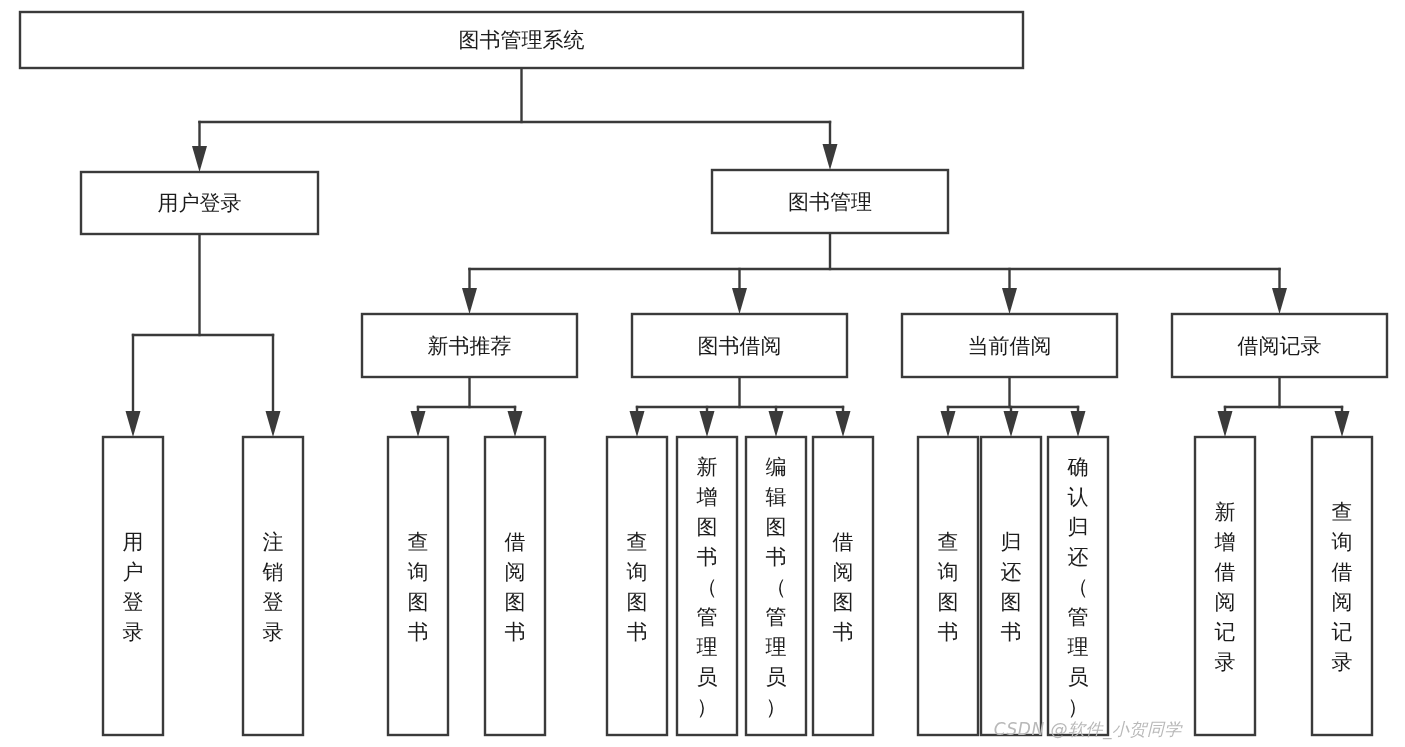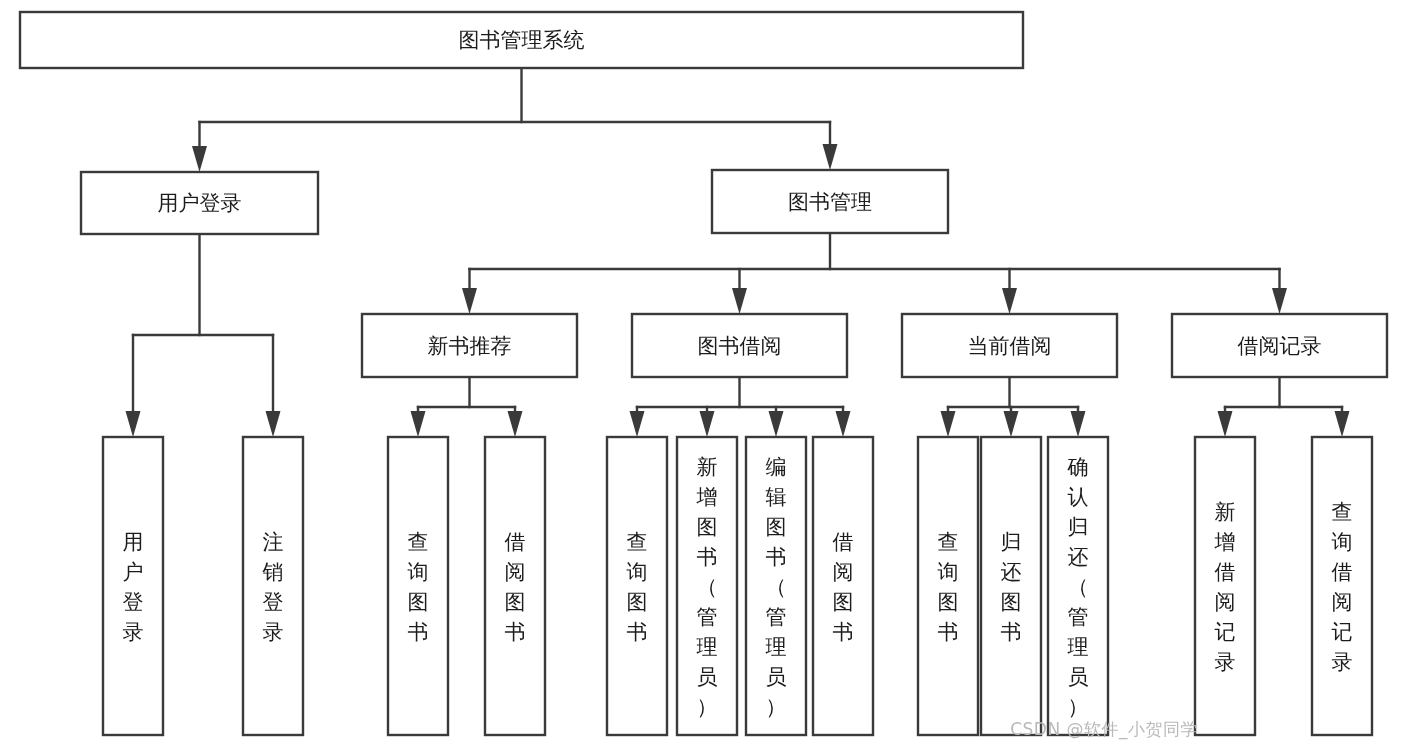--- a/index.html
+++ b/index.html
@@ -52,28 +52,29 @@
     dominant-baseline: middle;
   }
   .node-label-v {
     font-family: "DejaVu Sans", "Liberation Sans", sans-serif;
     font-size: 21px;
     fill: #1c1c1c;
     text-anchor: middle;
   }
   .watermark {
     position: absolute;
-    right: 8px;
+    right: 24px;
     bottom: 6px;
     font-family: "DejaVu Sans", "Liberation Sans", sans-serif;
     font-size: 17px;
     color: #b9b9b9;
     letter-spacing: 0.5px;
     white-space: nowrap;
     pointer-events: none;
+    font-style: italic;
   }
 </style>
 </head>
 <body>
 
 <div id="diagram-root">
   <svg id="diagram-svg" viewBox="0 0 1405 747">
     <g id="layer-edges">
         <path d="M 521.5 68 L 521.5 122" class="connector"></path>
         <path d="M 199.5 122 L 830 122" class="connector"></path>

